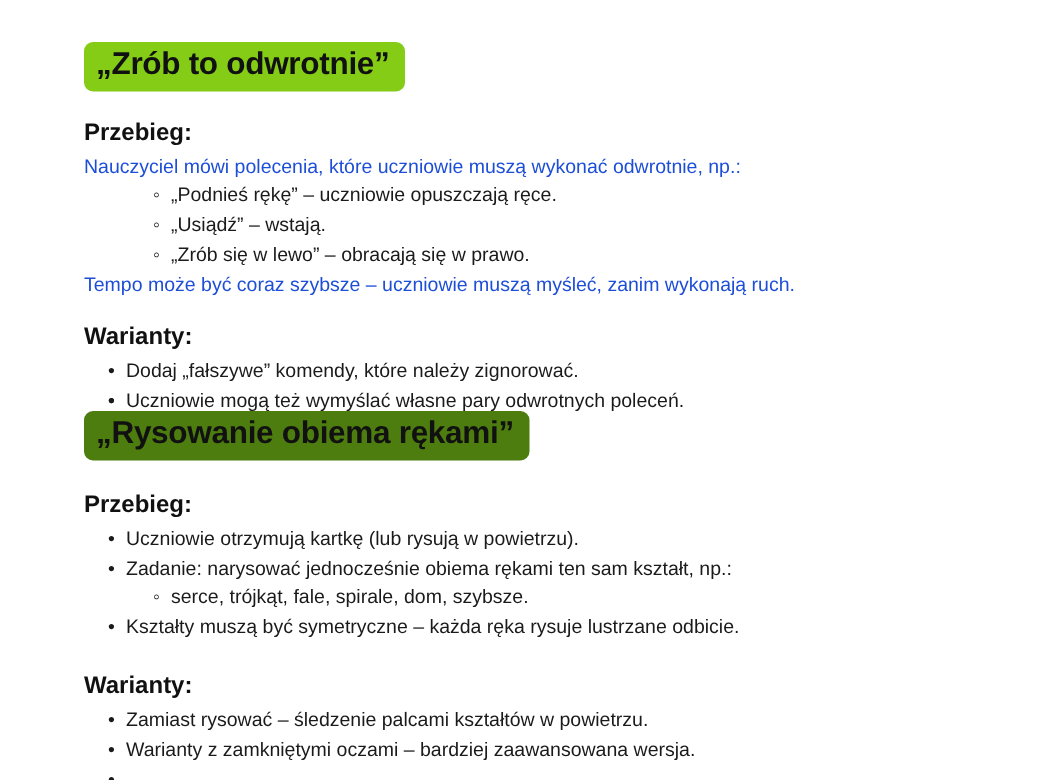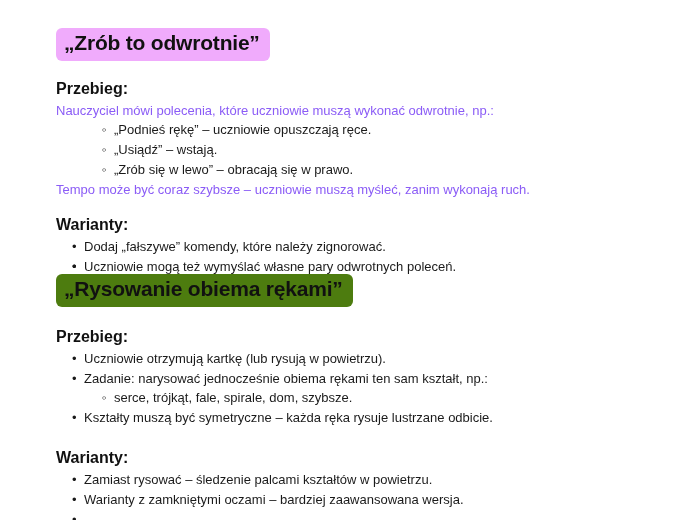--- a/index.html
+++ b/index.html
@@ -59,21 +59,21 @@
     font-weight: bold;
     line-height: 1.45;
     margin: 0 0 1px 0;
     color: #111111;
   }
 
   .para {
     font-size: 13px;
     line-height: 1.5;
     margin: 0;
-    color: #8b5cf6;
+    color: #1d4ed8;
   }
 
   
   ul.list {
     list-style: none;
     margin: 0;
     padding: 0;
   }
   ul.list > li {
     position: relative;
@@ -112,21 +112,21 @@
     color: #1a1a1a;
   }
 </style>
 </head>
 <body style="background: rgb(255, 255, 255);">
 
 <div class="page">
 
   <div class="section" id="section-0">
 
-    <div class="heading-pill heading-teal" style="background: #f0abfc;">„Zrób to odwrotnie”</div>
+    <div class="heading-pill heading-teal" style="background: #84cc16;">„Zrób to odwrotnie”</div>
 
     
     <div class="block">
       <p class="block-label">Przebieg:</p>
 
       <p class="para">Nauczyciel mówi polecenia, które uczniowie muszą wykonać odwrotnie, np.:</p>
 
       <ul class="list">
         <li class="lvl2">
           <span class="marker">◦</span>

